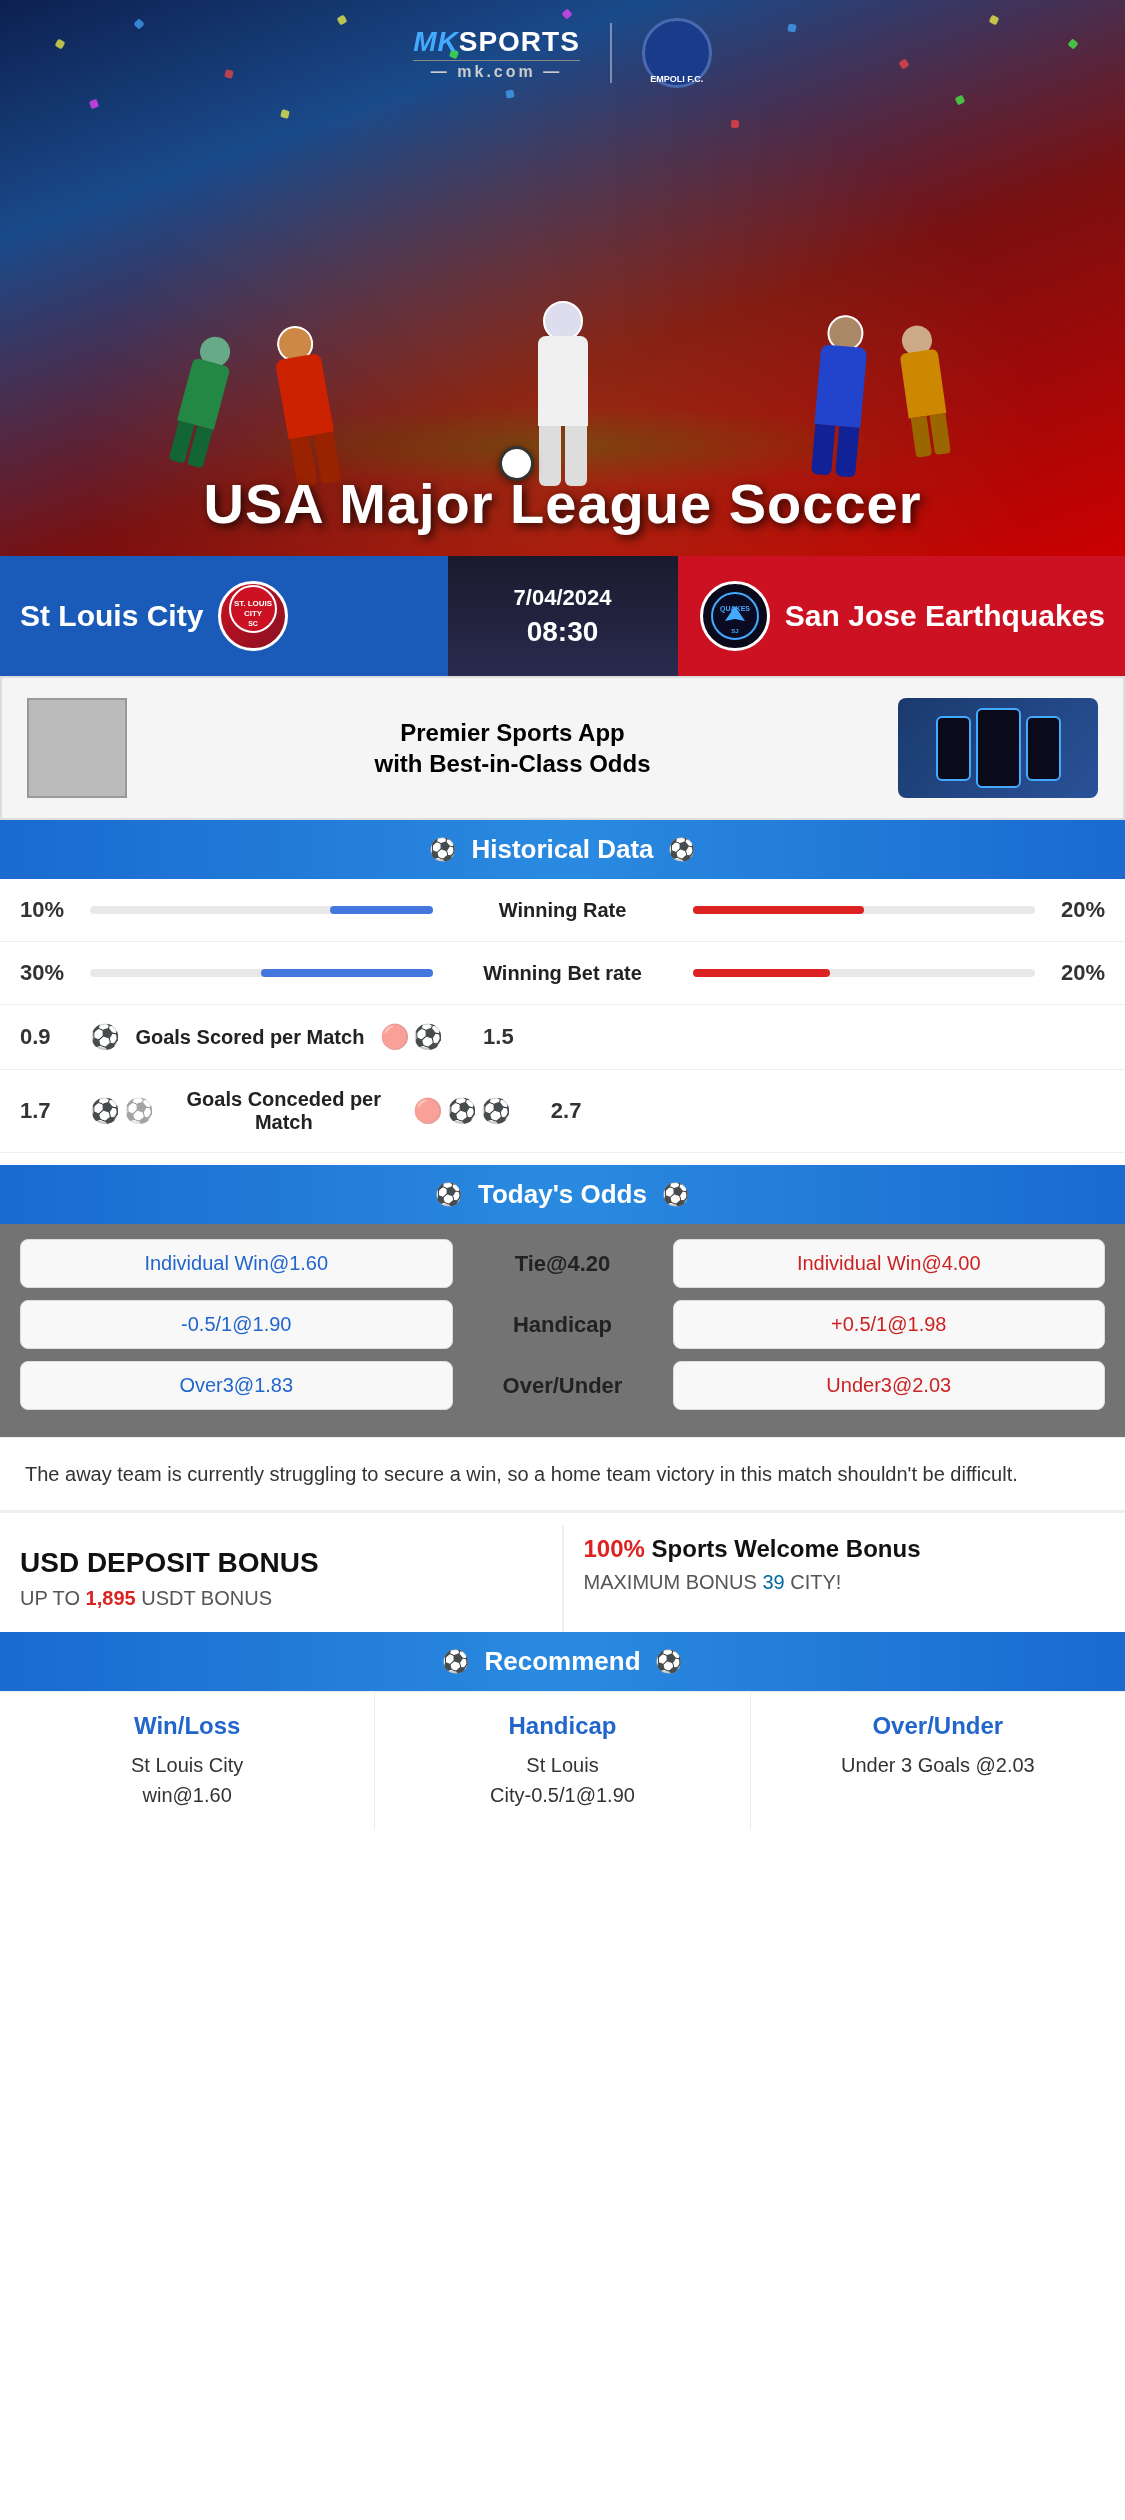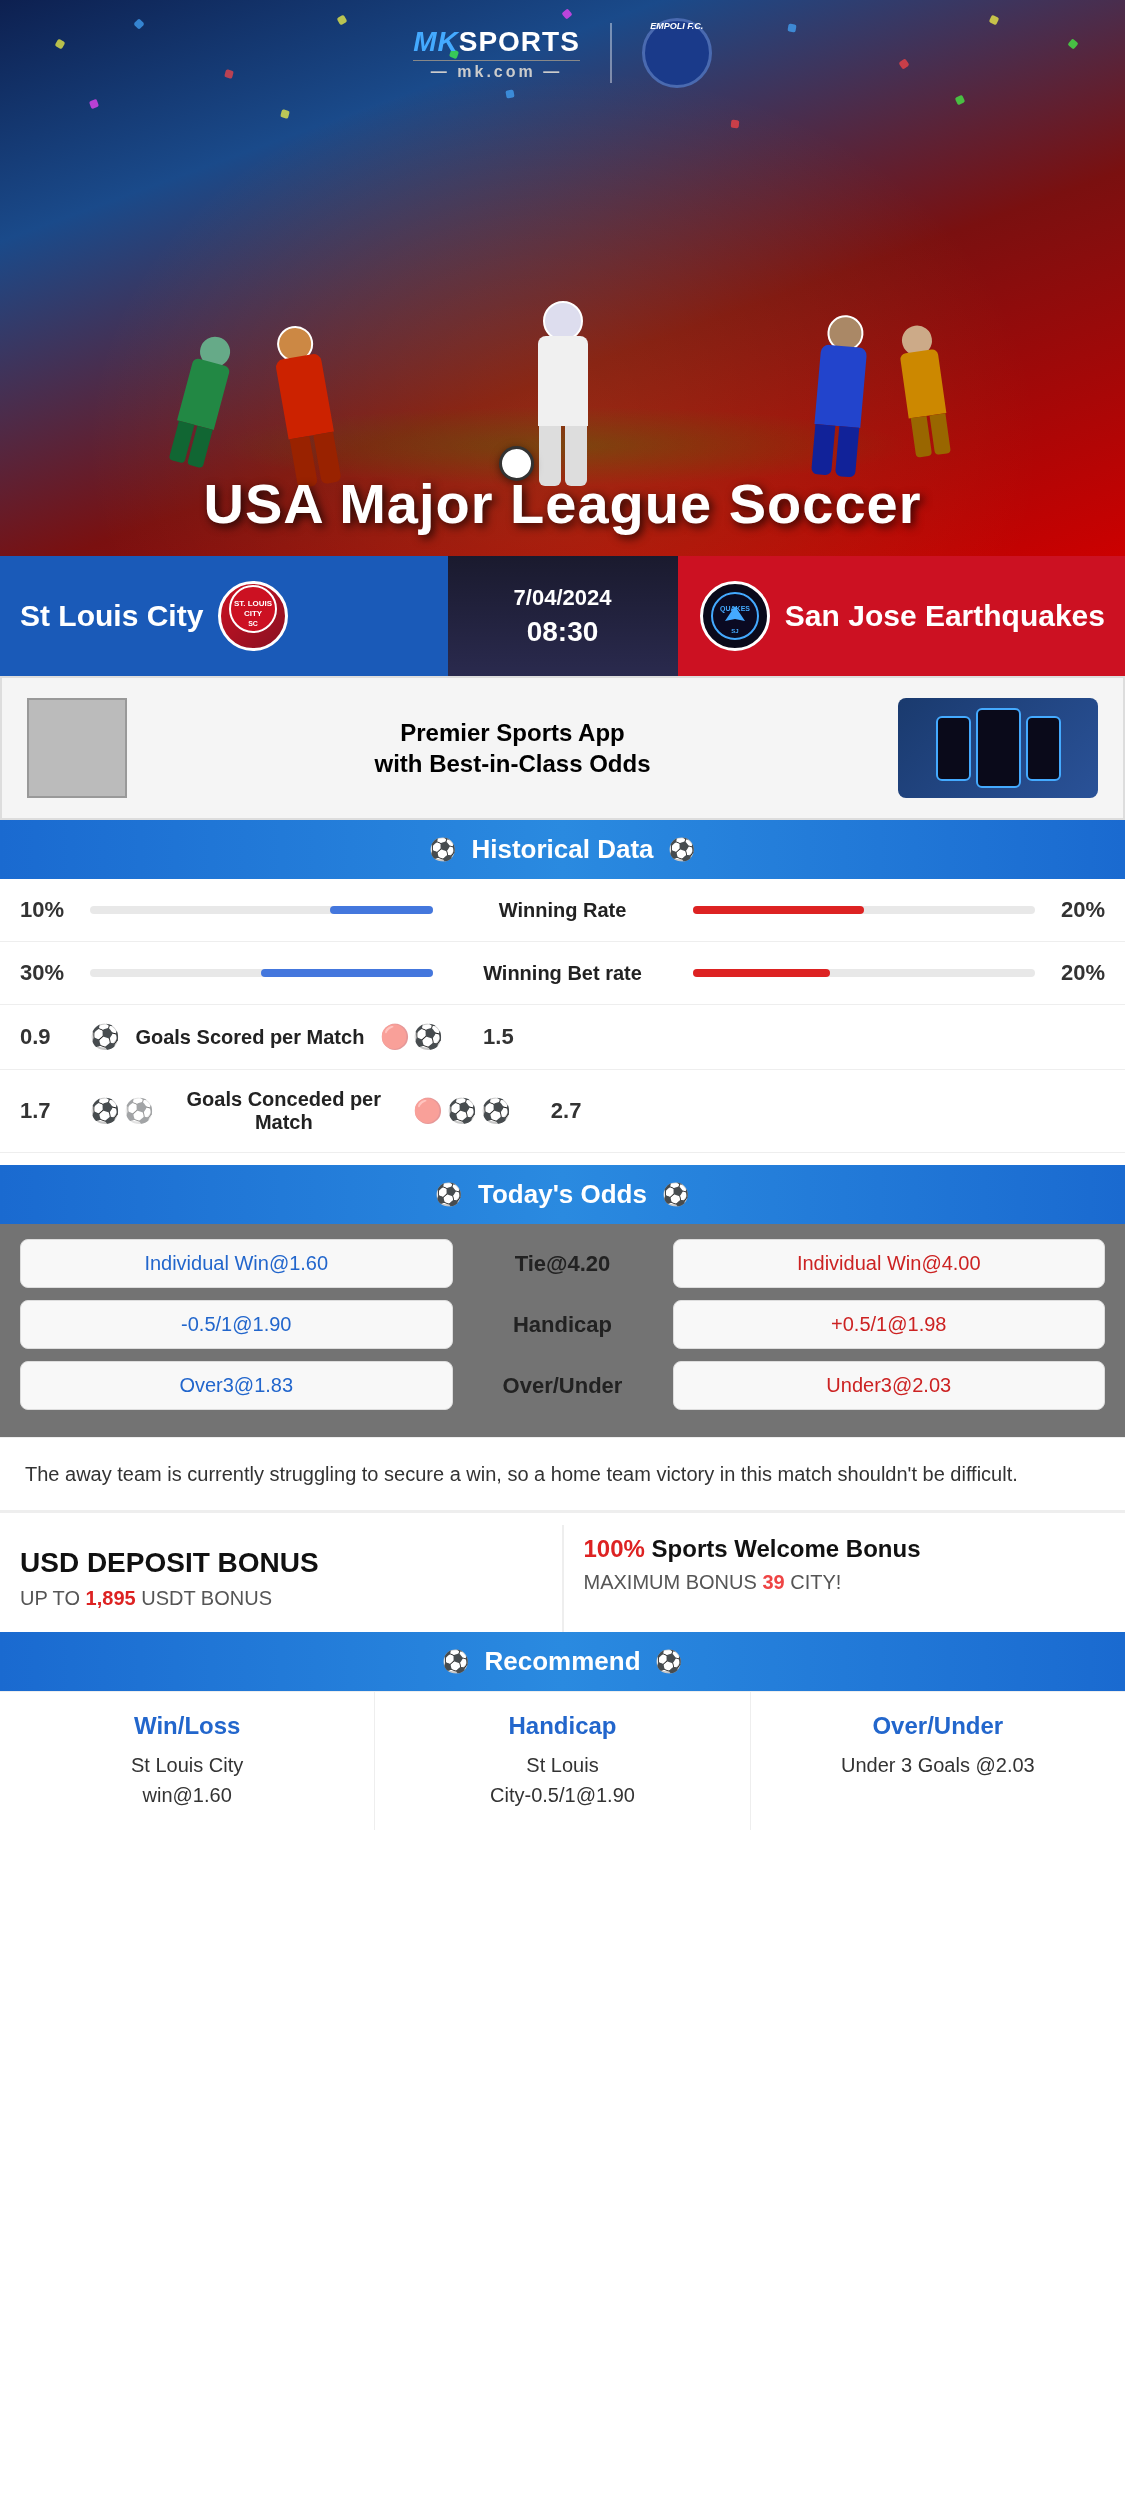--- a/index.html
+++ b/index.html
@@ -61,27 +61,26 @@
       width: 2px;
       height: 60px;
       background: rgba(255,255,255,0.4);
     }
     .empoli-badge {
       width: 70px; height: 70px;
       background: #1a3a8a;
       border-radius: 50%;
       border: 3px solid #4a6ab0;
       display: flex;
-      align-items: flex-start;
+      align-items: flex-end;
       justify-content: center;
       color: #fff;
       font-size: 11px;
       font-weight: bold;
       text-align: center;
-      font-style: italic;
     }
     .hero-title {
       position: absolute;
       bottom: 20px;
       left: 0; right: 0;
       text-align: center;
       color: #fff;
       font-size: 56px;
       font-weight: 900;
       text-shadow: 3px 3px 10px rgba(0,0,0,0.8);
@@ -366,21 +365,21 @@
       font-size: 24px;
       font-weight: 900;
     }
     .bonus-title-mixed .red { color: #dd2222; }
     .bonus-title-mixed .black { color: #111; }
     .bonus-max {
       font-size: 20px;
       color: #555;
       margin-top: 8px;
     }
-    .bonus-max .highlight { color: #ef4444; font-weight: bold; }
+    .bonus-max .highlight { color: #0369a1; font-weight: normal; }
 
     
     .recommend-section {
       background: #fff;
     }
     .recommend-grid {
       display: flex;
       border-top: 1px solid #eee;
     }
     .recommend-col {

